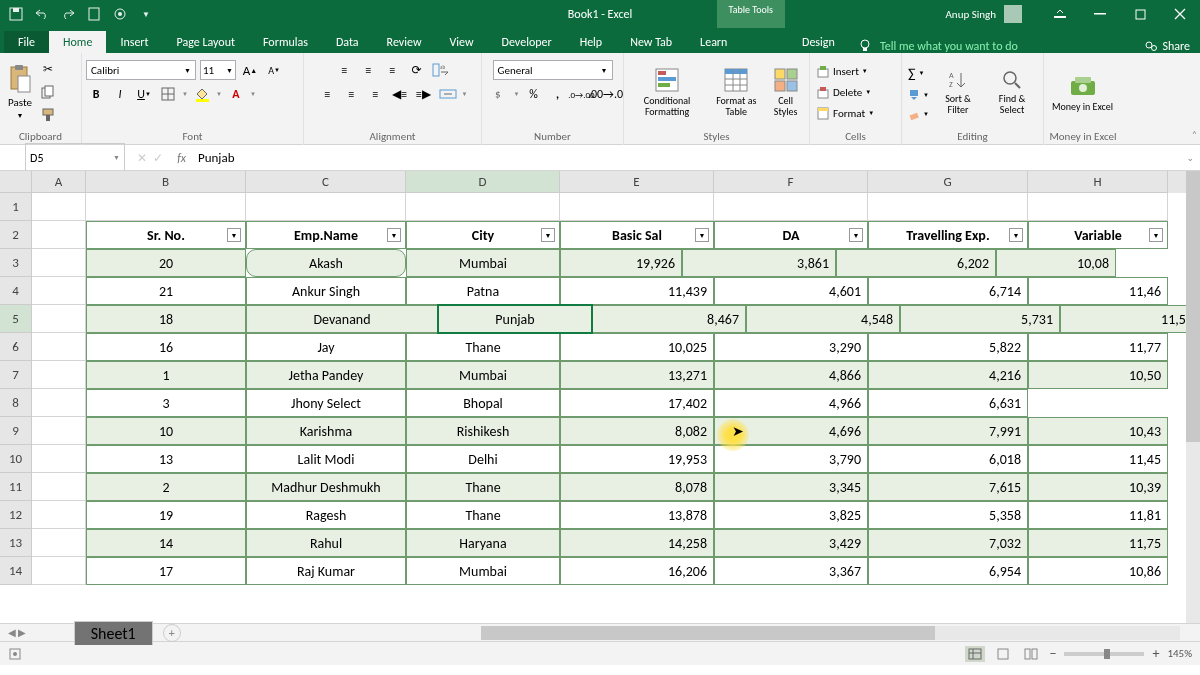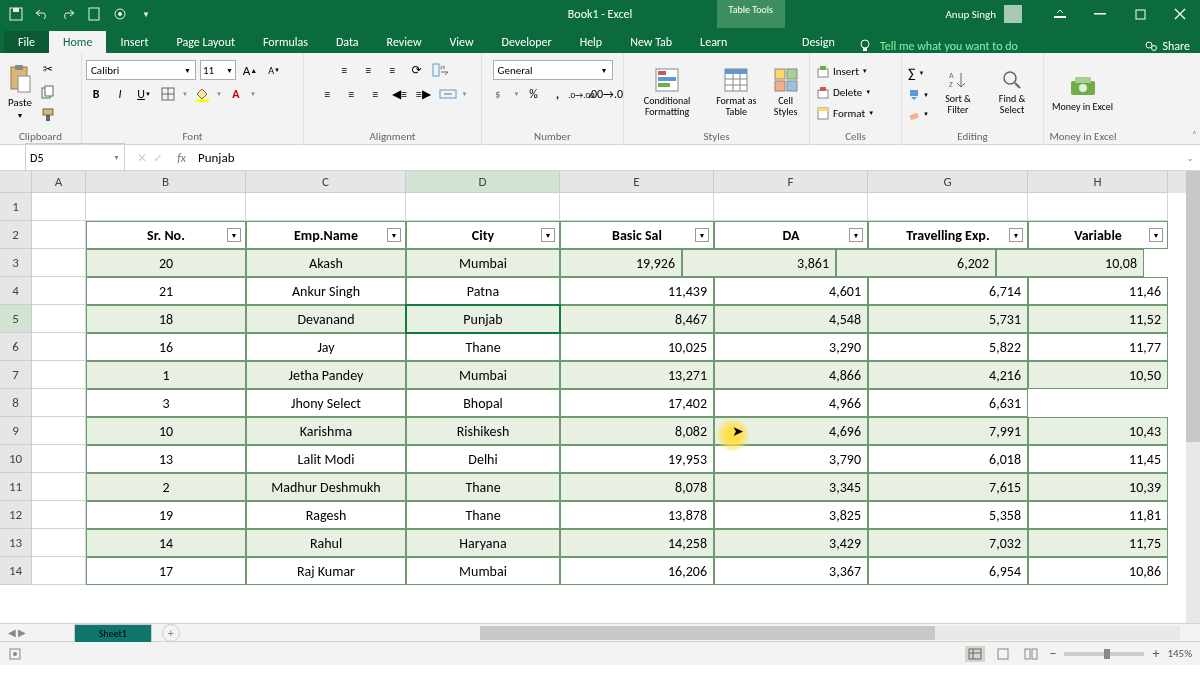--- a/index.html
+++ b/index.html
@@ -52,21 +52,21 @@
 .filter-btn{position:absolute;right:4px;width:14px;height:14px;border:1px solid #999;background:#fff;font-size:7px;display:flex;align-items:center;justify-content:center}
 .stripe{background:#e8f0e4}
 .num{justify-content:flex-end}
 .ctr{justify-content:center}
 .sel-cell{outline:2px solid #107c41;outline-offset:-1px;position:relative;z-index:2}
 .cursor-spot{position:absolute;width:32px;height:32px;border-radius:50%;background:radial-gradient(circle,#ffe047 30%,#ffe04740 70%,transparent);z-index:5;pointer-events:none}
 .cursor-arrow{position:absolute;z-index:6;font-size:14px;color:#000;pointer-events:none}
 .hscroll{height:18px;background:#f3f3f3;border-top:1px solid #d4d4d4;display:flex;align-items:center}
 .sheet-tabs{display:flex;align-items:center;padding-left:40px}
 .sheet-nav{display:flex;gap:2px;padding:0 8px;color:#888;font-size:10px}
-.sheet-tab{background:#0f766e;border:1px solid #ccc;border-bottom:none;padding:2px 24px;font-size:10px}
+.sheet-tab{background:#737373;border:1px solid #ccc;border-bottom:none;padding:2px 16px;font-size:16px}
 .addsheet{width:18px;height:18px;border:1px solid #ccc;border-radius:50%;display:flex;align-items:center;justify-content:center;margin-left:10px;font-size:12px;color:#888}
 .hscrollbar{flex:1;margin:0 20px 0 300px;height:14px;background:#e8e8e8;position:relative}
 .hthumb{position:absolute;left:0;width:65%;height:100%;background:#c8c8c8}
 .statusbar{height:24px;background:#f3f3f3;border-top:1px solid #d4d4d4;display:flex;align-items:center;justify-content:space-between;padding:0 8px;font-size:11px;color:#555}
 .statusright{display:flex;align-items:center;gap:8px}
 .viewbtn{width:20px;height:16px;border:1px solid transparent;display:flex;align-items:center;justify-content:center}
 .viewbtn.active{background:#d0d8cc}
 .zoom-slider{width:80px;height:4px;background:#ccc;position:relative}
 .zoom-thumb{position:absolute;left:50%;top:-3px;width:6px;height:10px;background:#888}
 svg{display:block}
@@ -474,43 +474,43 @@
         <div class="cell thcell" style="width: 154px;">City<div class="filter-btn">▼</div></div>
         <div class="cell thcell" style="width: 154px;">Basic Sal<div class="filter-btn">▼</div></div>
         <div class="cell thcell" style="width: 154px;">DA<div class="filter-btn">▼</div></div>
         <div class="cell thcell" style="width: 160px;">Travelling Exp.<div class="filter-btn">▼</div></div>
         <div class="cell thcell" style="width: 140px;">Variable<div class="filter-btn">▼</div></div>
       </div>
       <div class="gridrow">
         <div class="rowhead">3</div>
         <div class="cell" style="width: 54px;"></div>
         <div class="cell tblcell stripe ctr" style="width: 160px;">20</div>
-        <div class="cell tblcell stripe ctr" style="width: 160px;">Akash</div>
+        <div class="cell tblcell stripe ctr" style="width: 160px; border-radius: 10px;">Akash</div>
         <div class="cell tblcell stripe ctr" style="width: 154px;">Mumbai</div>
         <div class="cell tblcell stripe num" style="width: 122px;">19,926</div>
         <div class="cell tblcell stripe num" style="width: 154px;">3,861</div>
         <div class="cell tblcell stripe num" style="width: 160px;">6,202</div>
-        <div class="cell tblcell stripe num" style="width: 148px;">10,08</div>
+        <div class="cell tblcell stripe num" style="width: 120px;">10,08</div>
       </div>
       <div class="gridrow">
         <div class="rowhead">4</div>
         <div class="cell" style="width: 54px;"></div>
         <div class="cell tblcell ctr" style="width: 160px;">21</div>
         <div class="cell tblcell ctr" style="width: 160px;">Ankur Singh</div>
         <div class="cell tblcell ctr" style="width: 154px;">Patna</div>
         <div class="cell tblcell num" style="width: 154px;">11,439</div>
         <div class="cell tblcell num" style="width: 154px;">4,601</div>
         <div class="cell tblcell num" style="width: 160px;">6,714</div>
         <div class="cell tblcell num" style="width: 140px;">11,46</div>
       </div>
       <div class="gridrow">
         <div class="rowhead sel">5</div>
         <div class="cell" style="width: 54px;"></div>
         <div class="cell tblcell stripe ctr" style="width: 160px;">18</div>
-        <div class="cell tblcell stripe ctr" style="width: 160px;">Devanand</div>
+        <div class="cell tblcell stripe ctr" style="width: 192px;">Devanand</div>
         <div class="cell tblcell stripe ctr sel-cell" style="width: 154px;">Punjab</div>
         <div class="cell tblcell stripe num" style="width: 154px;">8,467</div>
         <div class="cell tblcell stripe num" style="width: 154px;">4,548</div>
         <div class="cell tblcell stripe num" style="width: 160px;">5,731</div>
         <div class="cell tblcell stripe num" style="width: 140px;">11,52</div>
       </div>
       <div class="gridrow">
         <div class="rowhead">6</div>
         <div class="cell" style="width: 54px;"></div>
         <div class="cell tblcell ctr" style="width: 160px;">16</div>

